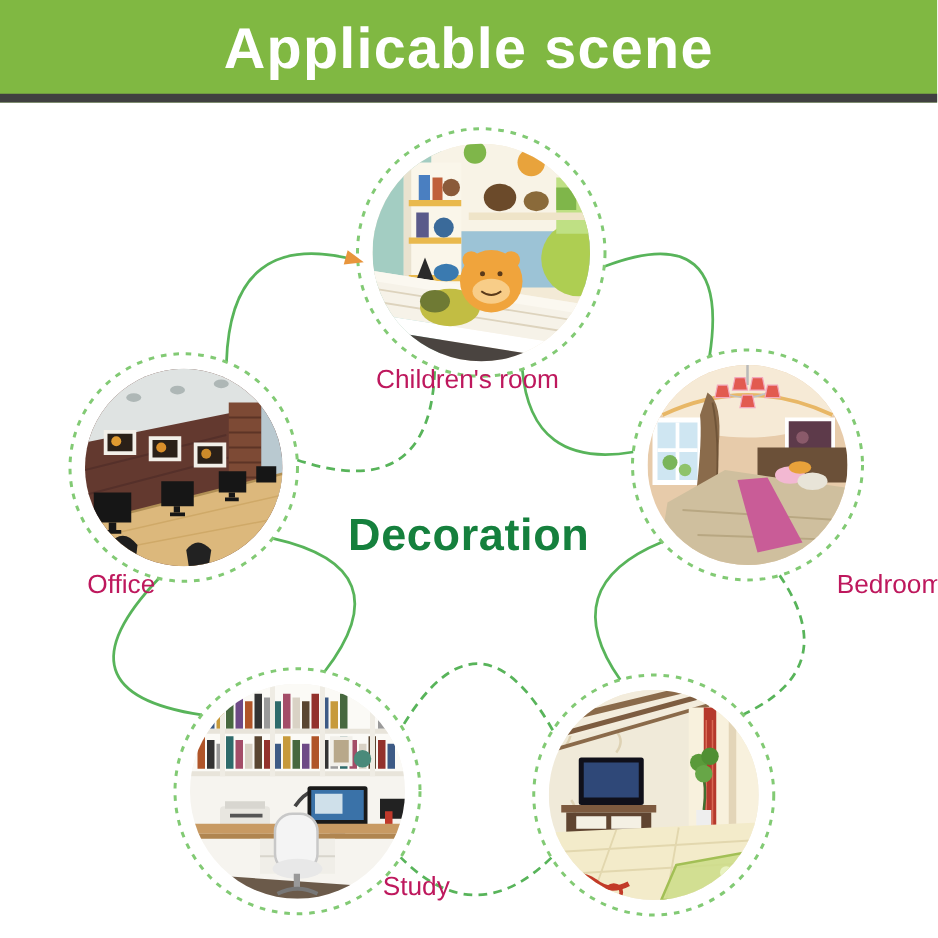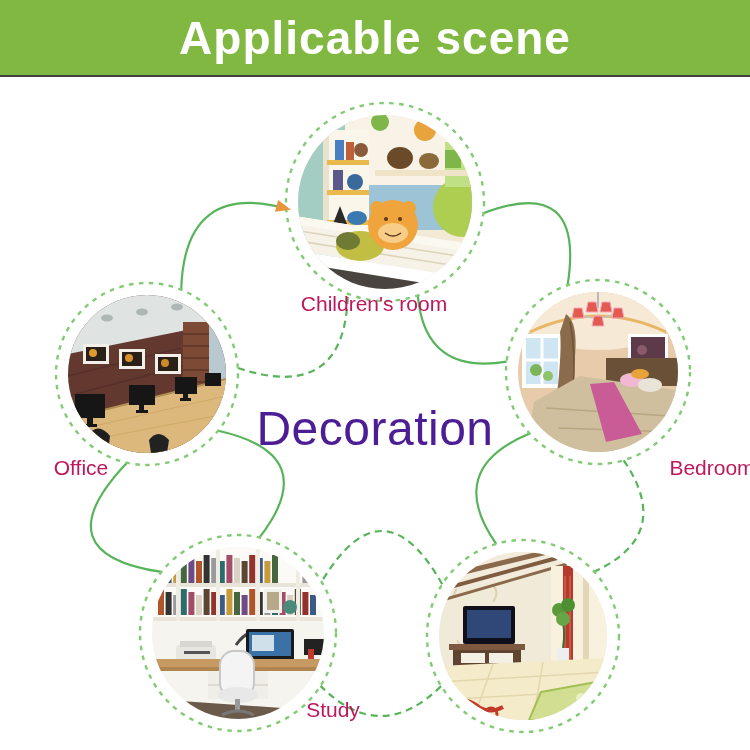--- a/index.html
+++ b/index.html
@@ -1,31 +1,31 @@
 <!DOCTYPE html>
 <html><head>
 <meta charset="utf-8">
 <style>
   html,body{margin:0;padding:0;background:#ffffff;}
   #page{position:relative;width:750px;height:750px;overflow:hidden;background:#ffffff;
         font-family:"Liberation Sans",sans-serif;}
   
   #banner{position:absolute;left:0;top:0;width:750px;height:75px;background:#80b842;
-          border-bottom:2px solid #404040;display:flex;align-items:center;justify-content:center;}
+          border-bottom:7px solid #404040;display:flex;align-items:center;justify-content:center;}
   #banner h1{margin:0;font-size:46px;font-weight:bold;color:#ffffff;letter-spacing:1px;}
   
   #diagram{position:absolute;left:0;top:0;width:750px;height:750px;}
   
   .center-word{position:absolute;left:375px;top:428px;transform:translate(-50%,-50%);
-               font-size:48px;font-weight:normal;color:#4c1d95;letter-spacing:0.5px;}
+               font-size:36px;font-weight:bold;color:#15803d;letter-spacing:0.5px;}
   
   .scene-label{position:absolute;transform:translateX(-50%);font-size:21px;color:#be185d;
                white-space:nowrap;}
   .lbl-children{left:374px;top:292px;}
-  .lbl-office{left:81px;top:456px;text-align:center;}
+  .lbl-office{left:97px;top:456px;text-align:center;}
   .lbl-bedroom{left:664px;top:456px;margin-left:48px;}
   .lbl-study{left:333px;top:698px;}
   .lbl-living{left:647px;top:698px;}
 </style>
 </head>
 <body>
 
 <div id="page">
 
   <div id="banner">

